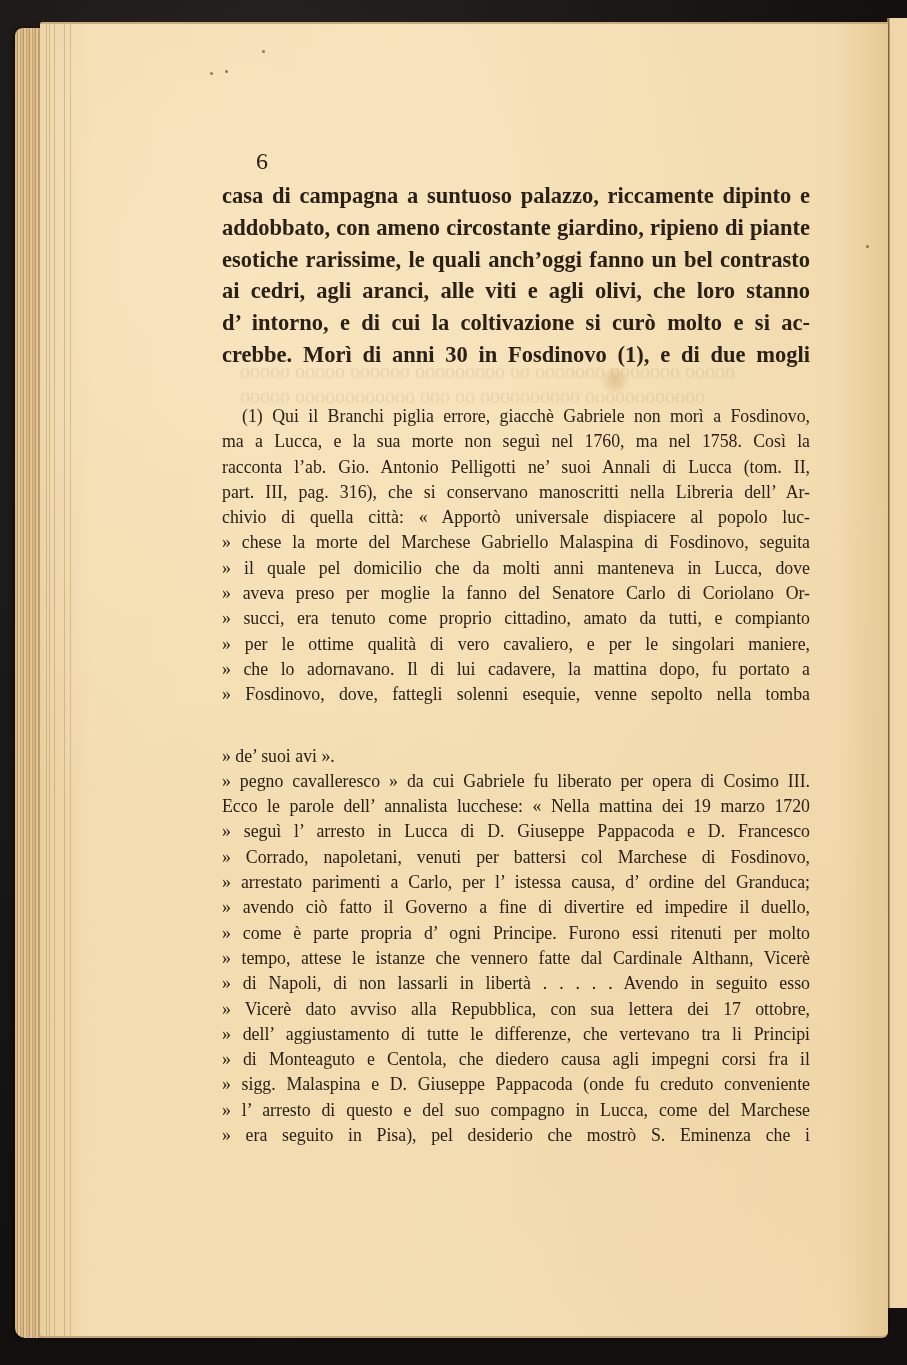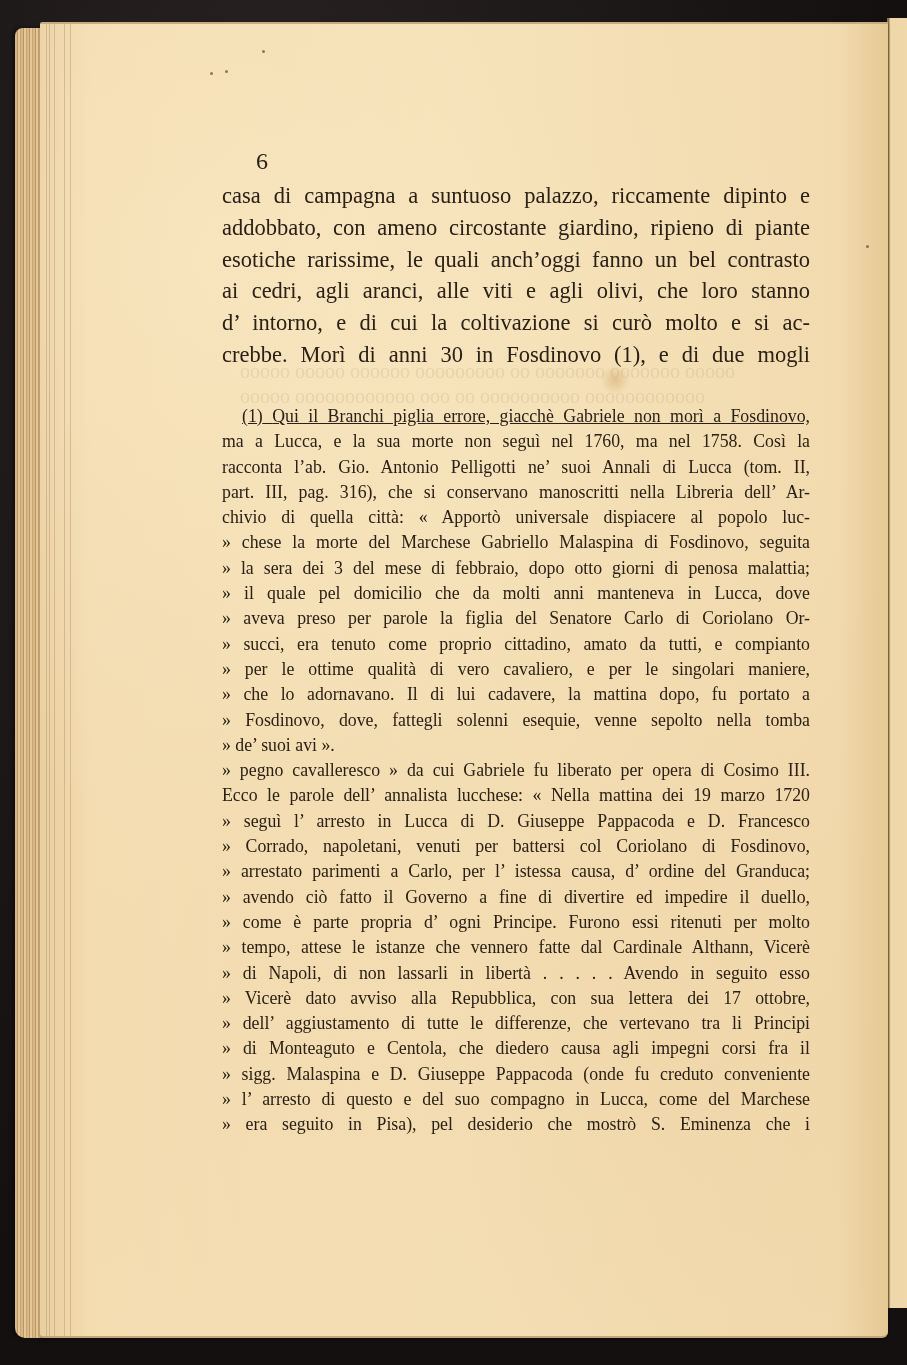--- a/index.html
+++ b/index.html
@@ -80,20 +80,21 @@
       font-size: 22.5px;
       line-height: 31.8px;
       color: #2a2017;
     }
     .line {
       display: block;
       text-align: justify;
       text-align-last: justify;
       white-space: nowrap;
       height: 31.8px;
+      font-weight: bold;
     }
     .line.last {
       text-align-last: justify;
     }
     .footnotes {
       position: absolute;
       left: 222px;
       top: 404px;
       width: 588px;
       font-family: "Liberation Serif", serif;
@@ -103,24 +104,24 @@
     }
     .fn-line {
       display: block;
       text-align: justify;
       text-align-last: justify;
       white-space: nowrap;
       height: 25.3px;
     }
     .fn-line.left {
       text-align-last: left;
+      margin-top: 36px;
     }
     .fn-line.indent {
       padding-left: 20px;
-      text-decoration: underline;
     }
     .italic {
     }
     .ghost {
       position: absolute;
       font-family: "Liberation Serif", serif;
       font-size: 20px;
       color: rgba(120, 95, 60, 0.12);
       transform: scaleX(-1);
       white-space: nowrap;
@@ -173,33 +174,32 @@
     <span class="line last">crebbe. Morì di anni 30 in Fosdinovo (1), e di due mogli</span>
   </div>
 
   <div class="footnotes">
     <span class="fn-line indent"><span>(1)</span> <span>Qui il Branchi piglia errore, giacchè Gabriele non morì a Fosdinovo,</span></span>
     <span class="fn-line">ma a Lucca, e la sua morte non seguì nel 1760, ma nel 1758. Così la</span>
     <span class="fn-line"><span>racconta l’ab. Gio. Antonio Pelligotti ne’ suoi</span> <span class="italic">Annali di Lucca</span> <span>(tom. II,</span></span>
     <span class="fn-line">part. III, pag. 316), che si conservano manoscritti nella Libreria dell’ Ar-</span>
     <span class="fn-line">chivio di quella città: « Apportò universale dispiacere al popolo luc-</span>
     <span class="fn-line">» chese la morte del Marchese Gabriello Malaspina di Fosdinovo, seguita</span>
-    <span class="fn-line">» la sera dei 3 del mese di febbraio, dopo otto giorni di penosa malattia;</span>
     <span class="fn-line">» il quale pel domicilio che da molti anni manteneva in Lucca, dove</span>
-    <span class="fn-line">» aveva preso per parole la figlia del Senatore Carlo di Coriolano Or-</span>
+    <span class="fn-line">» aveva preso per moglie la fanno del Senatore Carlo di Coriolano Or-</span>
     <span class="fn-line">» succi, era tenuto come proprio cittadino, amato da tutti, e compianto</span>
     <span class="fn-line">» per le ottime qualità di vero cavaliero, e per le singolari maniere,</span>
     <span class="fn-line">» che lo adornavano. Il di lui cadavere, la mattina dopo, fu portato a</span>
     <span class="fn-line">» Fosdinovo, dove, fattegli solenni esequie, venne sepolto nella tomba</span>
     <span class="fn-line left">» de’ suoi avi ».</span>
 
     <span class="fn-line">» pegno cavalleresco » da cui Gabriele fu liberato per opera di Cosimo III.</span>
     <span class="fn-line">Ecco le parole dell’ annalista lucchese: « Nella mattina dei 19 marzo 1720</span>
     <span class="fn-line">» seguì l’ arresto in Lucca di D. Giuseppe Pappacoda e D. Francesco</span>
-    <span class="fn-line">» Corrado, napoletani, venuti per battersi col Coriolano di Fosdinovo,</span>
+    <span class="fn-line">» Corrado, napoletani, venuti per battersi col Marchese di Fosdinovo,</span>
     <span class="fn-line">» arrestato parimenti a Carlo, per l’ istessa causa, d’ ordine del Granduca;</span>
     <span class="fn-line">» avendo ciò fatto il Governo a fine di divertire ed impedire il duello,</span>
     <span class="fn-line">» come è parte propria d’ ogni Principe. Furono essi ritenuti per molto</span>
     <span class="fn-line">» tempo, attese le istanze che vennero fatte dal Cardinale Althann, Vicerè</span>
     <span class="fn-line">» di Napoli, di non lassarli in libertà . . . . . Avendo in seguito esso</span>
     <span class="fn-line">» Vicerè dato avviso alla Repubblica, con sua lettera dei 17 ottobre,</span>
     <span class="fn-line">» dell’ aggiustamento di tutte le differenze, che vertevano tra li Principi</span>
     <span class="fn-line">» di Monteaguto e Centola, che diedero causa agli impegni corsi fra il</span>
     <span class="fn-line">» sigg. Malaspina e D. Giuseppe Pappacoda (onde fu creduto conveniente</span>
     <span class="fn-line">» l’ arresto di questo e del suo compagno in Lucca, come del Marchese</span>

